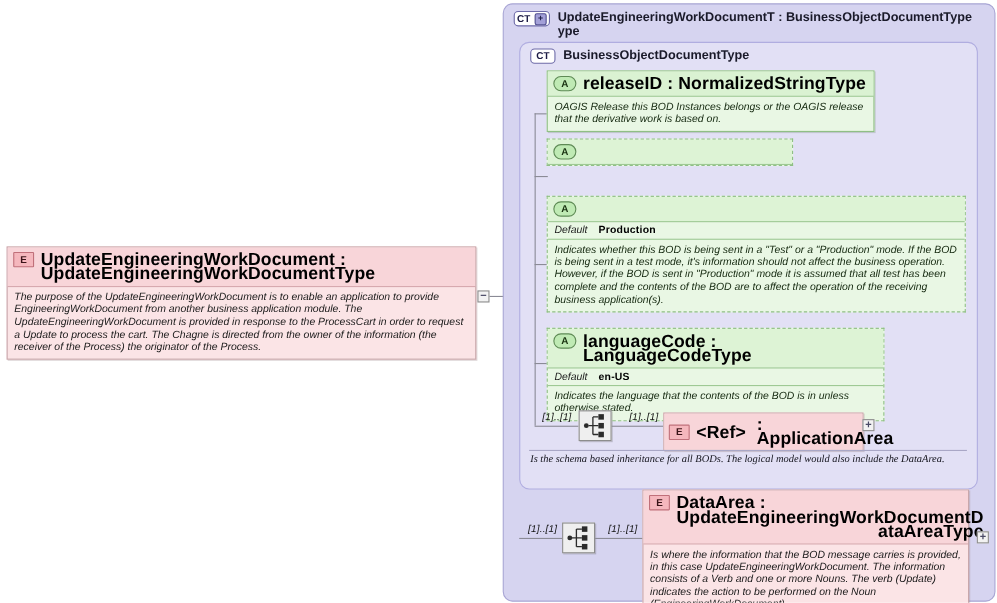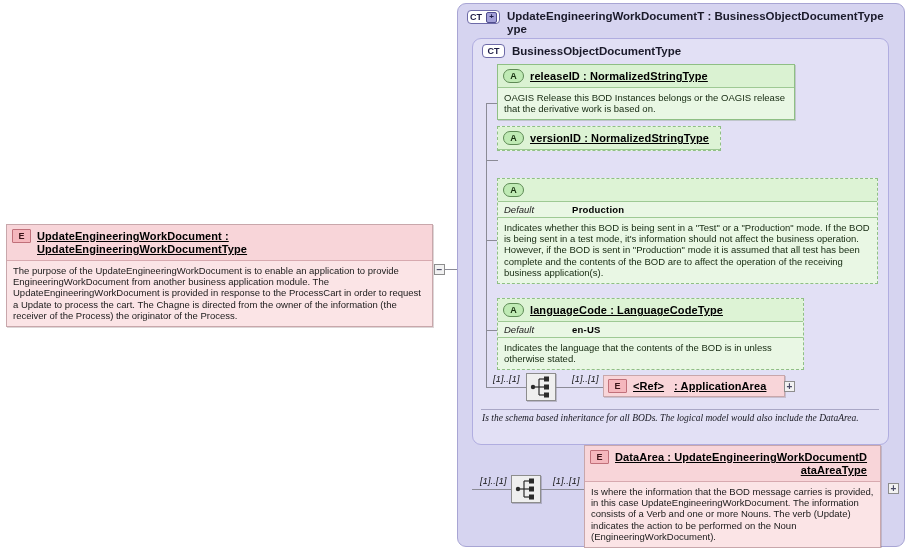--- a/index.html
+++ b/index.html
@@ -14,25 +14,25 @@
   }
   .canvas{position:absolute;left:0;top:0;width:906px;height:548px;}
 
   
   .node{position:absolute;box-sizing:border-box;}
   .node .hdr{
     display:flex;align-items:flex-start;gap:6px;
     padding:4px 6px 4px 5px;
   }
   .node .hdr .title{
-    font-weight:bold;font-size:11px;line-height:13px;
-    letter-spacing:.1px;padding-top:1px;text-decoration:underline;
+    font-weight:bold;font-size:16px;line-height:13px;
+    letter-spacing:.1px;padding-top:1px;
   }
   .node .body{
-    font-size:9.5px;line-height:11.2px;
+    font-style:italic;font-size:9.5px;line-height:11.2px;
     padding:4px 6px 5px 6px;
   }
   .rule{height:1px;width:100%;}
 
   
   .chip{
     flex:0 0 auto;
     width:19px;height:14px;
     border:1px solid #9a9a9a;
     font-size:9px;font-weight:bold;font-style:normal;
@@ -93,21 +93,21 @@
   }
   .attr-box .hdr{background:#daf2d2;}
   .attr-box.opt .hdr{background:#ddf3d5;}
   .attr-box .rule{background:#9ec994;}
   .attr-box .body{color:#14280f;}
   .defrow{
     display:flex;align-items:baseline;gap:10px;
     padding:2px 6px 2px 6px;font-size:9.5px;
   }
   .defrow .k{font-style:italic;color:#1d1d1d;text-align:right;}
-  .defrow .v{font-weight:bold;font-style:normal;letter-spacing:.2px;margin-left:28px;}
+  .defrow .v{font-weight:bold;font-style:normal;letter-spacing:.2px;}
 
   
   .note{
     position:absolute;font-style:italic;font-size:9.5px;line-height:11.2px;
     color:#16161f;
     font-family:Liberation Serif, serif;
   }
 
   
   .ln{position:absolute;background:#8b8b96;}
@@ -186,21 +186,20 @@
       <span class="title">releaseID : NormalizedStringType</span>
     </div>
     <div class="rule"></div>
     <div class="body">OAGIS Release this BOD Instances belongs or the OAGIS release that the derivative work is based on.</div>
   </div>
 
   <div class="ln h" style="left:486px;top:160px;width:12px;"></div>
   <div class="node attr-box opt" style="left:497px;top:126px;width:224px;">
     <div class="hdr">
       <span class="chip chip-a">A</span>
-      <span class="title">versionID : NormalizedStringType</span>
     </div>
     <div class="rule"></div>
   </div>
 
   <div class="ln h" style="left:486px;top:240px;width:12px;"></div>
   <div class="node attr-box opt" style="left:497px;top:178px;width:381px;">
     <div class="hdr">
       <span class="chip chip-a">A</span>
     </div>
     <div class="rule"></div>

